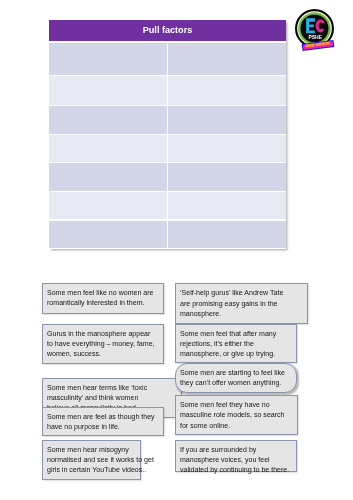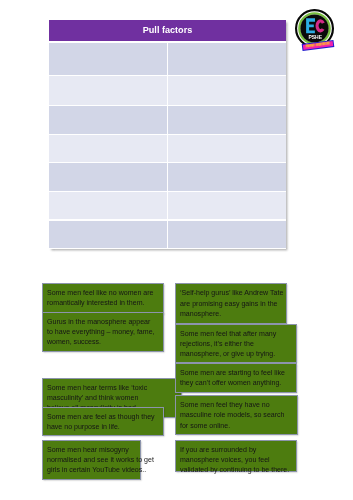--- a/index.html
+++ b/index.html
@@ -29,21 +29,21 @@
         fill:#ffffff;text-anchor:middle;letter-spacing:-0.2px;}
   .banner{position:absolute;left:302.2px;top:42.3px;width:31.6px;height:6.6px;
           background:#F01FAE;border:1.25px solid #2018CE;box-sizing:border-box;
           transform:rotate(-7.4deg);display:flex;align-items:center;justify-content:center;
           overflow:hidden;}
   .banner span{color:#FFE800;font-size:4.6px;font-weight:bold;white-space:nowrap;
                transform:translateZ(0) scaleX(0.95);
                font-family:"Liberation Sans",sans-serif;line-height:1;display:block;}
 
   
-  .card{position:absolute;background:#4d7c0f;border:1px solid #8C94AC;
+  .card{position:absolute;background:#e5e5e5;border:1px solid #8C94AC;
         box-sizing:border-box;color:#151515;font-size:8.1px;line-height:10.15px;
         padding:4.1px 4.0px 2px 4.0px;box-shadow:1.3px 1.3px 1.6px rgba(0,0,0,.28);}
   .card > span{display:block;transform:scaleX(0.87) translateZ(0);transform-origin:left top;
         width:126.7px;}
 </style>
 </head>
 <body>
 
 <div class="page">
   <div class="tbl-shadow"></div>
@@ -98,39 +98,39 @@
     </svg>
   </div>
   <div class="banner">
     <span>New edition</span>
   </div>
 
   <div id="cards">
       <div class="card" style="left: 41.8px; width: 122.6px; top: 283.2px; height: 30.4px;">
         <span>Some men feel like no women are romantically interested in them.</span>
       </div>
-      <div class="card" style="left: 41.8px; width: 122.6px; top: 312px; height: 39.9px;">
+      <div class="card" style="left: 41.8px; width: 122.6px; top: 324px; height: 39.9px;">
         <span>Gurus in the manosphere appear to have everything – money, fame, women, success.</span>
       </div>
       <div class="card" style="left: 41.8px; width: 140px; top: 378px; height: 39.9px;">
         <span>Some men hear terms like ‘toxic masculinity’ and think women believe all masculinity is bad.</span>
       </div>
       <div class="card" style="left: 41.8px; width: 122.6px; top: 406.5px; height: 29.1px;">
         <span>Some men are feel as though they have no purpose in life.</span>
       </div>
       <div class="card" style="left: 41.8px; width: 99px; top: 439.9px; height: 39.9px;">
         <span>Some men hear misogyny normalised and see it works to get girls in certain YouTube videos..</span>
       </div>
-      <div class="card" style="left: 175.3px; width: 112px; top: 283.3px; height: 40.3px;">
+      <div class="card" style="left: 175.3px; width: 133px; top: 283.3px; height: 40.3px;">
         <span>‘Self-help gurus’ like Andrew Tate are promising easy gains in the manosphere.</span>
       </div>
       <div class="card" style="left: 175.3px; width: 121.5px; top: 323.6px; height: 39.1px;">
         <span>Some men feel that after many rejections, it’s either the manosphere, or give up trying.</span>
       </div>
-      <div class="card" style="left: 175.3px; width: 121.5px; top: 362.7px; height: 30.1px;">
+      <div class="card" style="left: 175.3px; width: 121.5px; top: 362.7px; height: 30.1px; border-radius: 12px;">
         <span>Some men are starting to feel like they can’t offer women anything.</span>
       </div>
       <div class="card" style="left: 175.3px; width: 123px; top: 395.2px; height: 40.3px;">
         <span>Some men feel they have no masculine role models, so search for some online.</span>
       </div>
       <div class="card" style="left: 175.3px; width: 121.5px; top: 439.7px; height: 32px;">
         <span>If you are surrounded by manosphere voices, you feel validated by continuing to be there.</span>
       </div>
     </div>
 </div>

